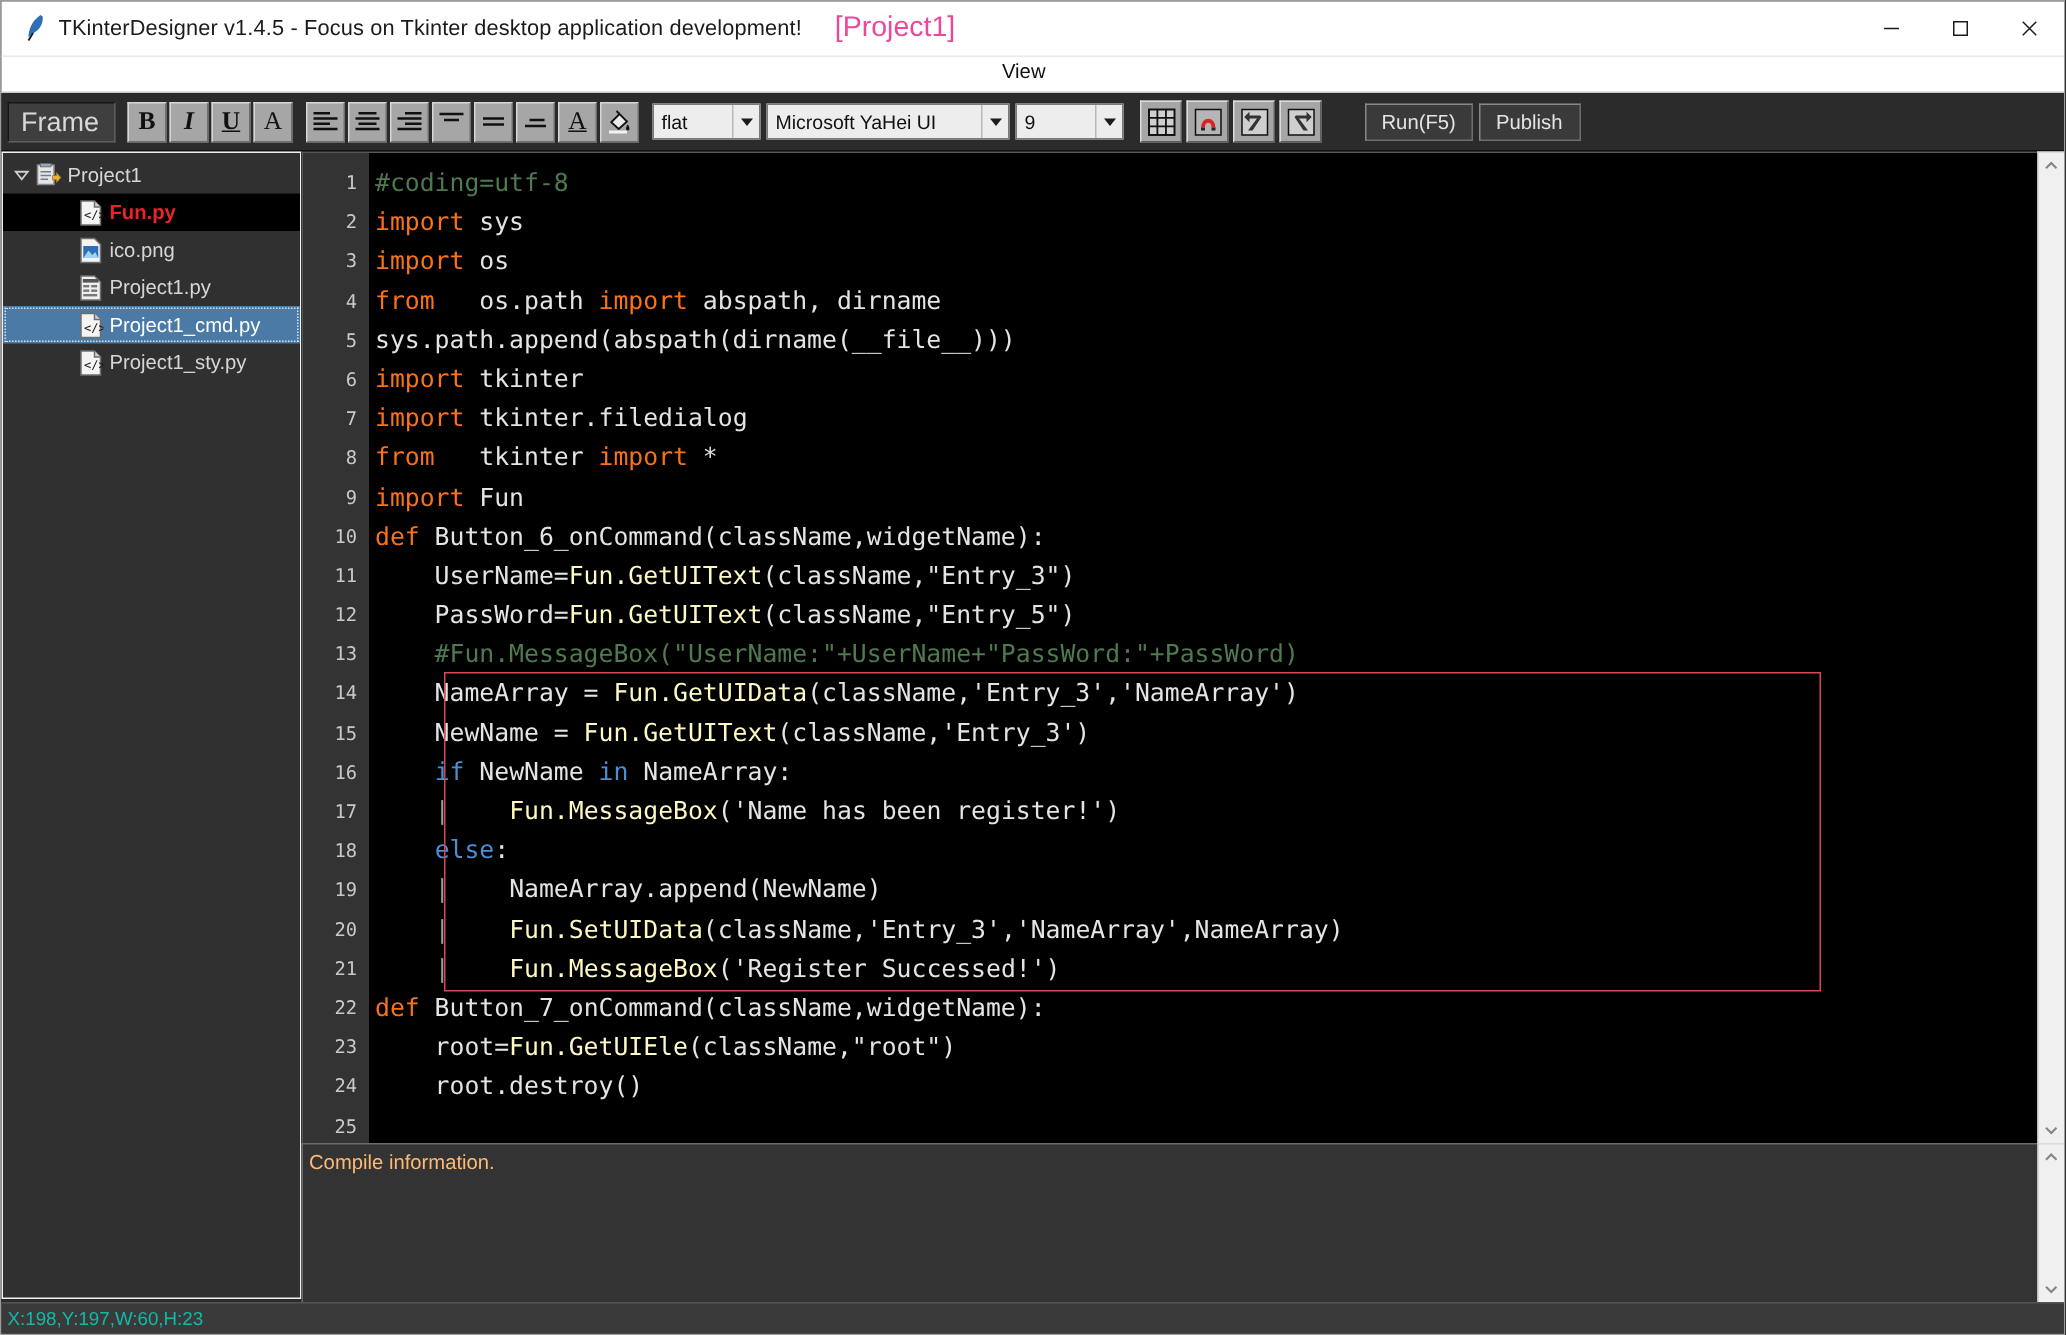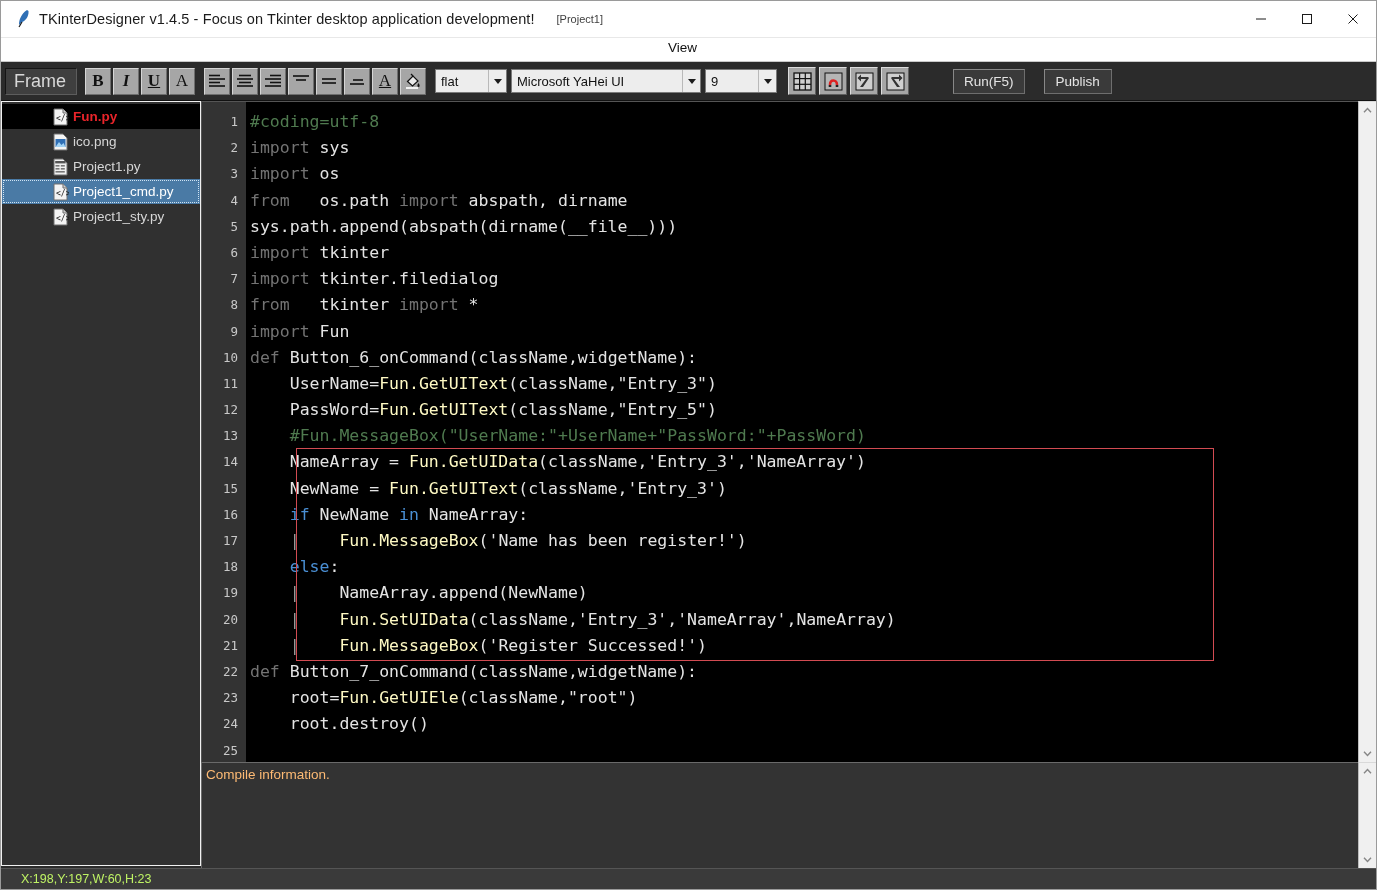--- a/index.html
+++ b/index.html
@@ -25,21 +25,21 @@
     border-bottom:1px solid #e8e8e8;
     position:relative;
   }
   .tb-icon{
     width:26px;margin-left:10px;display:flex;align-items:center;justify-content:center;
   }
   .tb-title{
     font-size:14.5px;color:#1b1b1b;white-space:nowrap;letter-spacing:0.1px;
     margin-left:2px;
   }
-  .tb-proj{font-size:11px;color:#404040;margin-left:22px;white-space:nowrap;}
+  .tb-proj{font-size:19px;color:#ec4899;margin-left:22px;white-space:nowrap;}
   .tb-spacer{flex:1;}
   .winbtns{display:flex;height:36px;}
   .winbtn{
     width:46px;height:36px;display:flex;align-items:center;justify-content:center;
     cursor:default;
   }
   .winbtn svg{display:block;}
 
   
   .menubar{
@@ -87,33 +87,33 @@
   .combo .val{padding-left:5px;flex:1;white-space:nowrap;overflow:hidden;}
   .combo .arrowbox{
     width:17px;height:22px;display:flex;align-items:center;justify-content:center;
     border-left:1px solid #b9b9b9;
   }
   .combo .arrowbox:after{
     content:"";border-left:4px solid transparent;border-right:4px solid transparent;
     border-top:5px solid #1c1c1c;display:block;
   }
   .combo.flat{width:72px;}
-  .combo.font{width:190px;}
+  .combo.font{width:162px;}
   .combo.size{width:72px;}
   .iconbtn{
     width:28px;height:28px;background:#a6a6a6;border:1px solid #5f5f5f;
     border-top-color:#dcdcdc;border-left-color:#dcdcdc;
     box-sizing:border-box;display:flex;align-items:center;justify-content:center;
     margin-right:3px;cursor:default;
   }
   .runbtn{
     height:25px;min-width:68px;background:#3a3a3a;color:#e4e4e4;font-size:13.5px;
     border:1px solid #6e6e6e;border-top-color:#888;border-left-color:#888;
     box-sizing:border-box;display:flex;align-items:center;justify-content:center;
-    padding:0 10px;margin-left:19px;cursor:default;
+    padding:0 10px;margin-left:4px;cursor:default;
   }
 
   
   .body{flex:1;display:flex;min-height:0;background:#1e1e1e;}
   .leftcol{width:200px;min-width:200px;display:flex;flex-direction:column;background:#2b2b2b;}
   .rightcol{flex:1;display:flex;flex-direction:column;min-width:0;}
 
   
   .tree{
     height:765px;background:#303030;border:1px solid #f0f0f0;
@@ -151,21 +151,21 @@
     flex:1;background:#000000;position:relative;overflow:hidden;
     padding:7px 0 0 4px;
     border-radius:19px;
   }
   .code{
     font-family:"DejaVu Sans Mono", monospace;font-size:16.5px;
     line-height:26.2px;white-space:pre;color:#e4e4e4;
     position:relative;z-index:2;
   }
   .code div{height:26.2px;}
-  .k{color:#737373;}        
+  .k{color:#f97316;}        
   .kb{color:#4a8fd4;}       
   .cm{color:#4f7a4f;}       
   .fn{color:#fef9c3;}       
   .redbox{
     position:absolute;left:50px;top:0;width:918px;height:0;
     border:1px solid #d24b52;box-sizing:border-box;z-index:5;pointer-events:none;
   }
   .bar{color:#9a9a9a;}
 
   
@@ -183,22 +183,22 @@
   .compwrap{height:106px;min-height:106px;display:flex;background:#333333;}
   .compile{
     flex:1;background:#333333;color:#fdba74;font-size:13.5px;
     padding:4px 0 0 4px;border-top:1px solid #6a6a6a;
     border-left:1px solid #6a6a6a;
     min-width:0;
   }
 
   
   .statusbar{
-    height:20px;min-height:20px;background:#3a3a3a;color:#bef264;
-    font-size:12.5px;display:flex;align-items:center;padding-left:20px;
+    height:20px;min-height:20px;background:#3a3a3a;color:#14b8a6;
+    font-size:12.5px;display:flex;align-items:center;padding-left:4px;
     border-top:1px solid #555;
   }
 </style>
 </head>
 <body>
 
 <div class="app">
 
   <div class="titlebar">
     <div class="tb-icon">
@@ -362,20 +362,40 @@
 
     <div class="runbtn">Run(F5)</div>
     <div class="runbtn">Publish</div>
   </div>
 
   <div class="body">
 
     <div class="leftcol">
       <div class="tree">
 
+        <div class="trow">
+          <div class="twist">
+            <svg width="11" height="11" viewBox="0 0 11 11">
+              <path d="M1.5 3.5 L9.5 3.5 L5.5 8.5 Z" fill="none" stroke="#cfcfcf" stroke-width="1.2"></path>
+            </svg>
+          </div>
+          <div class="ic">
+            <svg width="17" height="17" viewBox="0 0 17 17">
+              <rect x="1" y="2" width="11" height="13" fill="#e6e6e6" stroke="#8a8a8a"></rect>
+              <rect x="3" y="1" width="7" height="2.2" fill="#9aa8b5" stroke="#5d6b78" stroke-width="0.6"></rect>
+              <g fill="#6e7d8c">
+                  <rect x="3" y="6" width="7" height="1"></rect>
+                  <rect x="3" y="8.5" width="7" height="1"></rect>
+                  <rect x="3" y="11" width="5" height="1"></rect>
+                </g>
+              <path d="M11 9 l2.6 0 0-2 3 3.4 -3 3.4 0-2 -2.6 0z" fill="#e8b23a" stroke="#9c7410" stroke-width="0.5"></path>
+            </svg>
+          </div>
+          <span class="fname">Project1</span>
+        </div>
 
         <div class="trow child sel-black">
           <div class="ic">
             <svg width="17" height="18" viewBox="0 0 17 18">
               <path d="M2 1 H11 L15 5 V17 H2 Z" fill="#f4f4f4" stroke="#6f6f6f"></path>
               <path d="M11 1 V5 H15" fill="#cfcfcf" stroke="#6f6f6f"></path>
               <text x="4" y="13" font-size="8" font-family="monospace" fill="#1b1b1b">&lt;/&gt;</text>
             </svg>
           </div>
           <span class="fname red">Fun.py</span>

